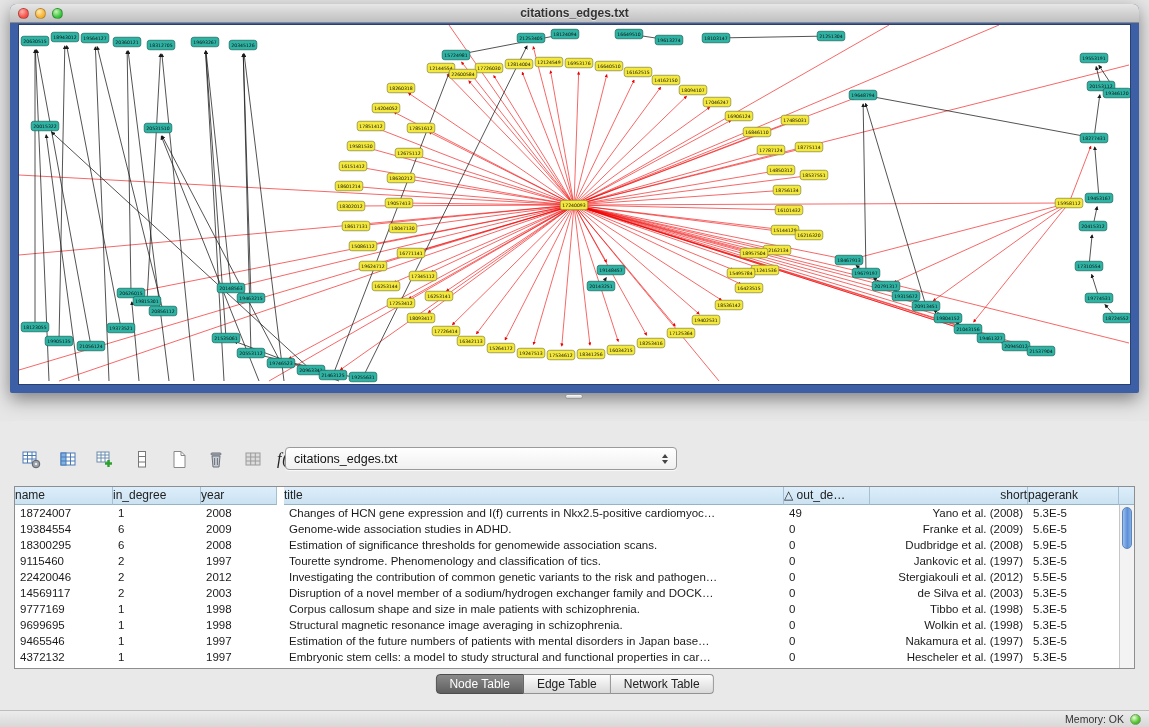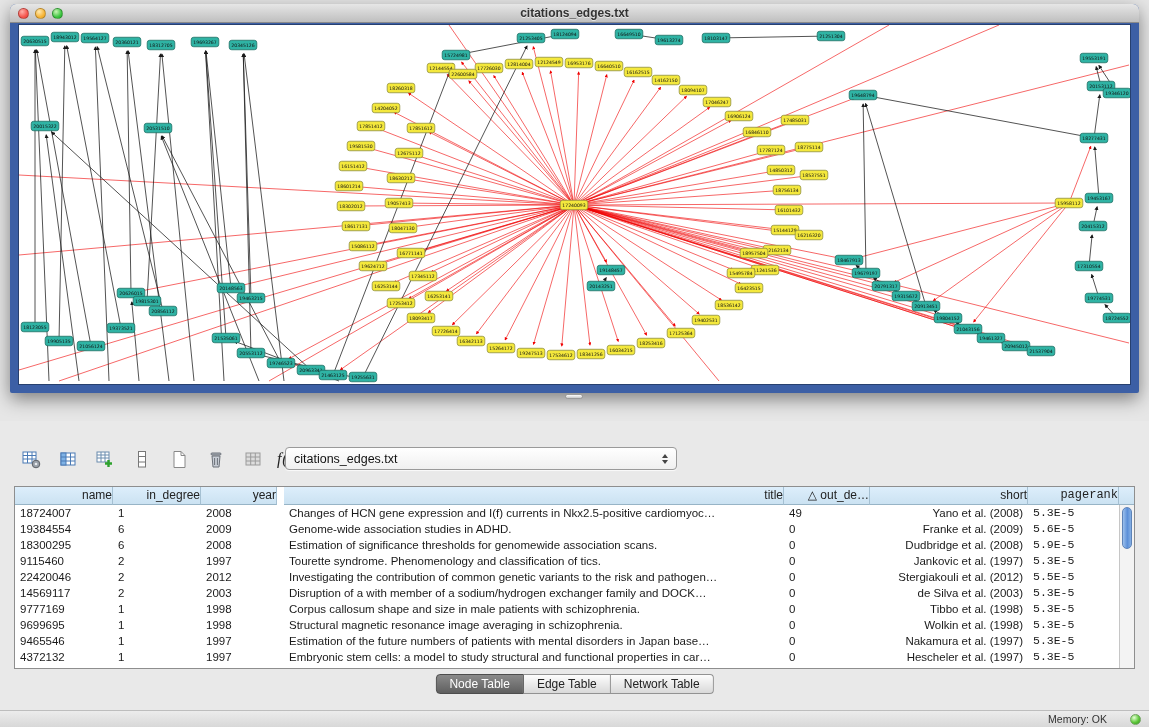--- a/index.html
+++ b/index.html
@@ -42,42 +42,42 @@
     box-shadow:0 1px 1px rgba(255,255,255,.8); cursor:pointer; }
   .dropdown .dd-label { flex:1; }
   .dd-arrows { display:flex; flex-direction:column; gap:2px; align-items:center; }
   .tri-up { width:0; height:0; border-left:3.5px solid transparent; border-right:3.5px solid transparent; border-bottom:4.5px solid #444; }
   .tri-down { width:0; height:0; border-left:3.5px solid transparent; border-right:3.5px solid transparent; border-top:4.5px solid #444; }
 
   
   .table-area { position:absolute; left:14px; right:14px; top:65px; height:183px; background:#fff; border:1px solid #8e8e8e; }
   .thead { display:flex; height:18px; }
   .th { background:linear-gradient(#ddeefb,#cbe2f2); border-right:1px solid #a5c0d2; border-bottom:1px solid #97b4c6;
-    font-size:12px; color:#222; text-align:right; line-height:17px; overflow:hidden; white-space:nowrap; cursor:pointer; }
+    font-size:12px; color:#222; text-align:left; line-height:17px; overflow:hidden; white-space:nowrap; cursor:pointer; }
   .th-fill { width:15px; background:linear-gradient(#ddeefb,#cbe2f2); border-bottom:1px solid #97b4c6; }
   .tbody { position:absolute; left:0; right:15px; top:18px; bottom:0; background:#fff; overflow:hidden; }
   .trow { display:flex; height:16px; cursor:default; }
   .cell { font-size:11.5px; color:#1a1a1a; line-height:16px; padding:0 5px; white-space:nowrap; overflow:hidden; }
   .c0 { width:98px; } .c1 { width:88px; } .c2 { width:76px; } .c3 { width:500px;margin-left:7px; } .c4 { width:86px; }
-  .c5 { width:158px; text-align:right; } .c6 { flex:1;font-family:Liberation Mono, monospace; }
+  .c5 { width:158px; text-align:right; } .c6 { flex:1; }
   .vscroll { position:absolute; right:0; top:18px; bottom:0; width:15px; background:#f3f3f3; border-left:1px solid #c6c6c6; }
   .vthumb { position:absolute; left:2px; top:2px; width:10px; height:42px; border-radius:6px;
     background:linear-gradient(90deg,#9cc0ec,#5b8fd8 55%,#84afe4); border:1px solid #5d83b8; cursor:grab; }
 
   
   .tabs { position:absolute; left:50%; transform:translateX(-50%); bottom:16px; display:flex; }
   .tab { height:20px; line-height:19px; padding:0 13px; font-size:12px; color:#222;
     background:linear-gradient(#fdfdfd,#d9d9d9); border:1px solid #929292; border-left:none; cursor:pointer; }
   .tab:first-child { border-left:1px solid #929292; border-radius:4px 0 0 4px; }
   .tab:last-child { border-radius:0 4px 4px 0; }
   .tab.active { background:linear-gradient(#8a8a8a,#5f5f5f); color:#fff; border-color:#4d4d4d; }
 
   
   .statusbar { position:absolute; left:0; bottom:0; width:1149px; height:17px; background:linear-gradient(#ececec,#d8d8d8);
-    border-top:1px solid #bdbdbd; display:flex; align-items:center; justify-content:flex-end; padding:0 8px; gap:23px; }
+    border-top:1px solid #bdbdbd; display:flex; align-items:center; justify-content:flex-end; padding:0 8px; gap:6px; }
   .mem-label { font-size:10.5px; color:#333; }
   .mem-dot { width:11px; height:11px; border-radius:50%; border:1px solid #6fa35e;
     background:radial-gradient(circle at 35% 30%, #e6ffd6, #5ec93a 55%, #2f8c1d); }
 </style>
 </head>
 <body>
 
 <div class="stage">
 
   <div class="net-window">
@@ -823,21 +823,21 @@
             <div class="cell c2">2012</div>
             <div class="cell c3">Investigating the contribution of common genetic variants to the risk and pathogen…</div>
             <div class="cell c4">0</div>
             <div class="cell c5">Stergiakouli et al. (2012)</div>
             <div class="cell c6">5.5E-5</div>
           </div>
           <div class="trow">
             <div class="cell c0">14569117</div>
             <div class="cell c1">2</div>
             <div class="cell c2">2003</div>
-            <div class="cell c3">Disruption of a with member of a sodium/hydrogen exchanger family and DOCK…</div>
+            <div class="cell c3">Disruption of a novel member of a sodium/hydrogen exchanger family and DOCK…</div>
             <div class="cell c4">0</div>
             <div class="cell c5">de Silva et al. (2003)</div>
             <div class="cell c6">5.3E-5</div>
           </div>
           <div class="trow">
             <div class="cell c0">9777169</div>
             <div class="cell c1">1</div>
             <div class="cell c2">1998</div>
             <div class="cell c3">Corpus callosum shape and size in male patients with schizophrenia.</div>
             <div class="cell c4">0</div>

